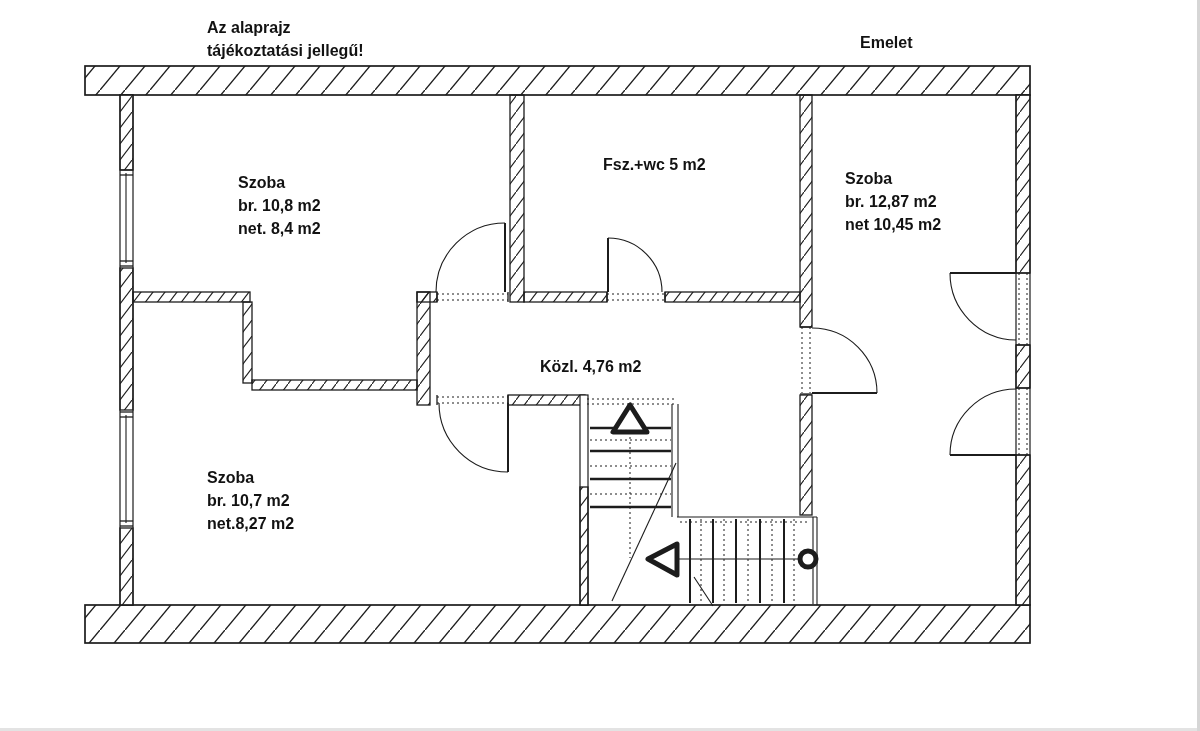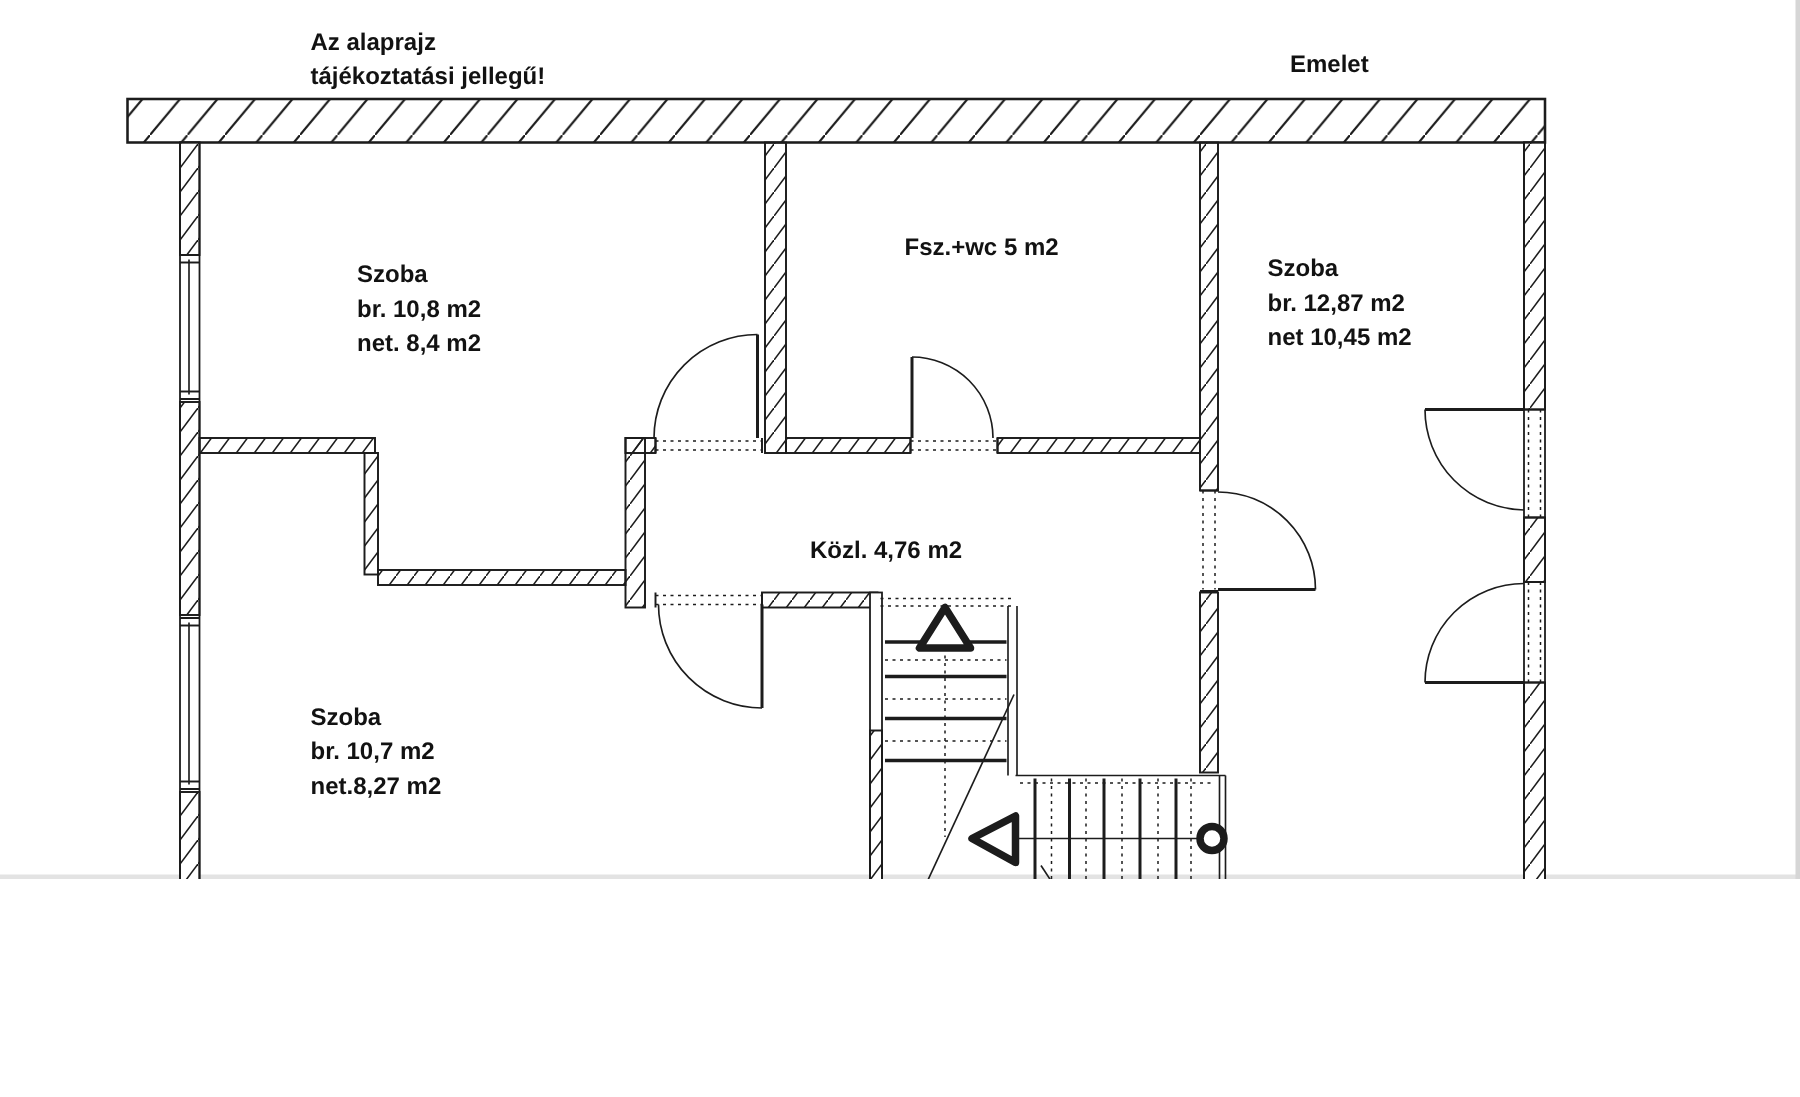--- a/index.html
+++ b/index.html
@@ -1,19 +1,19 @@
 <!DOCTYPE html>
 <html><head>
 <meta charset="utf-8">
 <style>
   html, body { margin: 0; padding: 0; background: #ffffff; }
   .stage {
     position: relative;
     width: 1200px;
-    height: 586px;
+    height: 731px;
     background: #ffffff;
     overflow: hidden;
     box-shadow: inset -3px 0 0 #d6d6d6, inset 0 -3px 0 #e3e3e3;
     font-family: "Liberation Sans", sans-serif;
   }
   svg { display: block; }
   text {
     font-family: "Liberation Sans", sans-serif;
     font-weight: 700;
     font-size: 16px;

